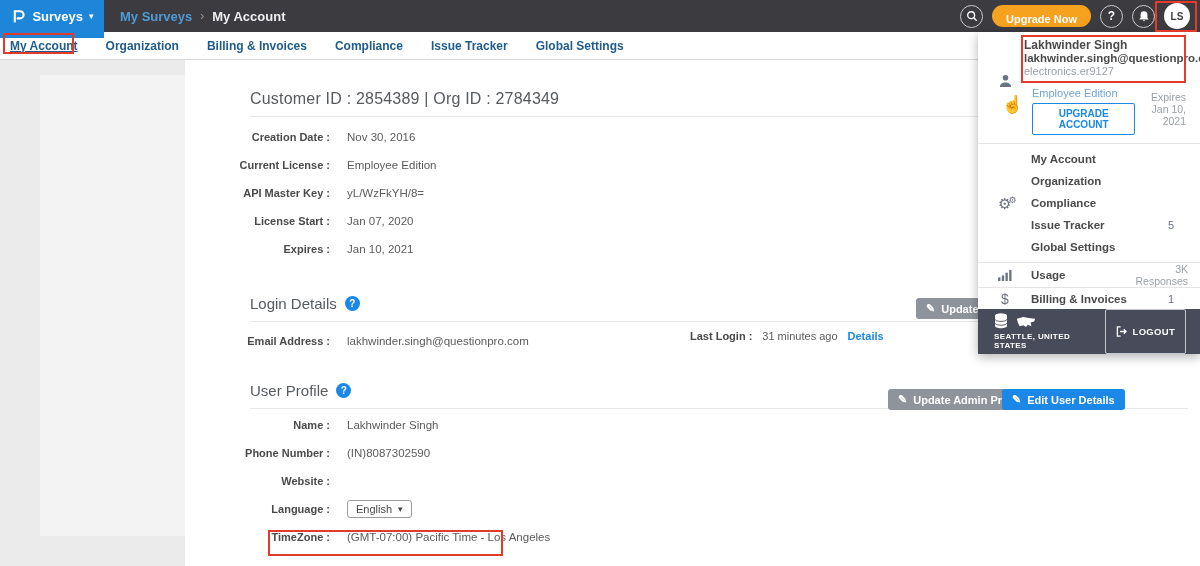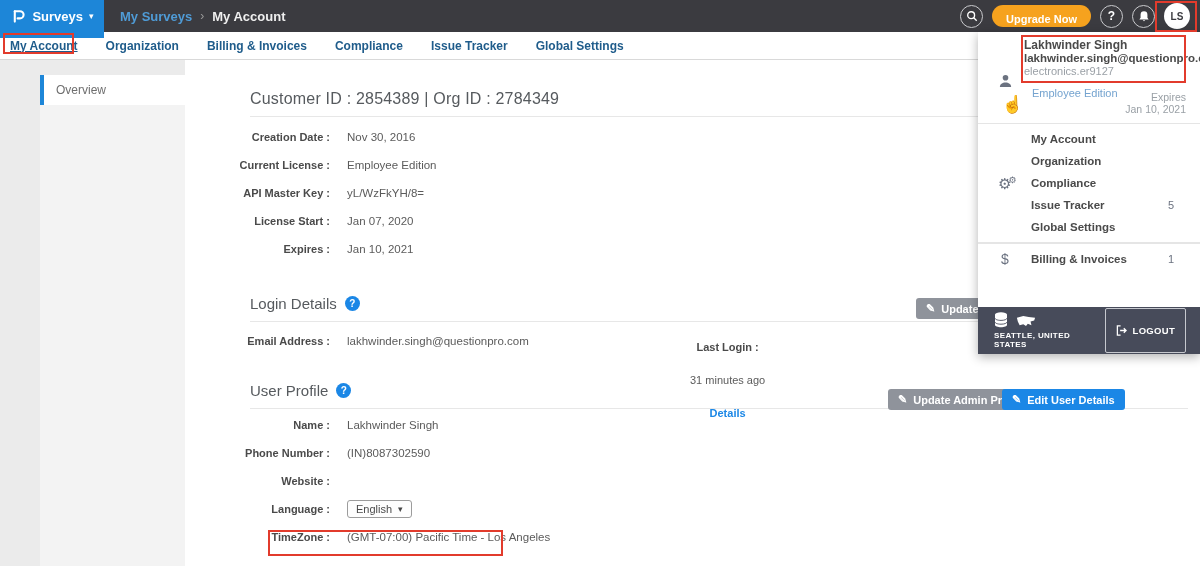--- a/index.html
+++ b/index.html
@@ -37,21 +37,21 @@
   .rule { height:1px; background:#e7e7e7; margin-top:8px; margin-right:12px; }
   .fields { margin-top:6px; }
   .frow { height:28px; display:flex; align-items:center; }
   .flabel { width:100px; margin-left:-20px; text-align:right; font-size:11px; font-weight:700; color:#4a4a4a; flex:none; }
   .fvalue { margin-left:17px; font-size:11.5px; color:#5b5b5b; }
   .section-head { margin-top:32px; display:flex; align-items:center; gap:8px; font-size:15px; color:#565a5e; }
   .section-head.tight { margin-top:28px; }
   .qmark { width:15px; height:15px; border-radius:50%; background:#1b87e6; color:#fff; font-size:10px; font-weight:700; display:flex; align-items:center; justify-content:center; cursor:pointer; }
   .rule2 { height:1px; background:#e7e7e7; margin-top:9px; margin-right:12px; }
   .email-row { margin-top:6px; height:26px; display:flex; align-items:center; position:relative; }
-  .lastlogin { position:absolute; left:440px; top:13px; display:flex; align-items:center; gap:21px; font-size:11px;flex-direction:column; }
+  .lastlogin { position:absolute; left:440px; top:2px; display:flex; align-items:center; gap:10px; font-size:11px; }
   .ll-label { font-weight:700; color:#4a4a4a; }
   .ll-value { color:#5b5b5b; }
   .ll-link { color:#1b87e6; font-weight:700; cursor:pointer; }
   .btn { display:inline-flex; align-items:center; gap:6px; border:none; border-radius:3px; color:#fff; font-size:11px; font-weight:700; padding:0 10px; height:21px; cursor:pointer; font-family:inherit; white-space:nowrap; }
   .btn .edit-glyph { font-size:11px; }
   .btn-gray { background:#8f939b; }
   .btn-blue { background:#1b87e6; }
   .abs-btn { position:absolute; }
   .update-email-btn { left:731px; top:238px; z-index:2; }
   .update-admin-btn { left:703px; top:329px; }
@@ -162,23 +162,20 @@
     </div>
   <div class="tab">
       <span>Issue Tracker</span>
     </div>
   <div class="tab">
       <span>Global Settings</span>
     </div>
 </div>
 
 <div class="sidebar">
-  <div class="side-item">
-    <span>Overview</span>
-  </div>
   <div class="side-body"></div>
 </div>
 
 <div class="main" style="position:absolute;">
   <div class="page-heading">Customer ID : 2854389 | Org ID : 2784349</div>
   <div class="rule"></div>
 
   <div class="fields">
     <div class="frow">
       <span class="flabel">Creation Date :</span>
@@ -273,20 +270,21 @@
           <circle cx="8" cy="4.5" r="3" fill="#6b7280"></circle>
           <path d="M2 14.5c0-3.4 2.7-5 6-5s6 1.6 6 5z" fill="#6b7280"></path>
         </svg>
     </span>
     <span class="cursor-hand">☝</span>
     <div class="dd-name">Lakhwinder Singh</div>
     <div class="dd-email">lakhwinder.singh@questionpro.com</div>
     <div class="dd-username">electronics.er9127</div>
     <div class="dd-edition">Employee Edition</div>
     <div class="dd-upgrade-row">
+      <button class="dd-upgrade">UPGRADE ACCOUNT</button>
       <div class="dd-expires">
         <div>Expires</div>
         <div>Jan 10, 2021</div>
       </div>
     </div>
   </div>
   <div class="dd-divider"></div>
 
   <div class="dd-menu">
     <span class="cogs-icon"><span>⚙</span><span class="small-gear">⚙</span></span>
@@ -306,20 +304,35 @@
       <span class="dd-item-label">Issue Tracker</span>
       <span class="dd-item-badge">5</span>
     </div>
     <div class="dd-item">
       <span class="dd-item-label">Global Settings</span>
       <span class="dd-item-badge"></span>
     </div>
   </div>
   <div class="dd-divider"></div>
 
+  <div class="dd-row dd-usage">
+    <span class="row-icon">
+      <svg width="15" height="12" viewBox="0 0 16 13">
+          <rect x="0" y="9" width="2.5" height="4" fill="#6b7280"></rect>
+          <rect x="4" y="7" width="2.5" height="6" fill="#6b7280"></rect>
+          <rect x="8" y="4" width="2.5" height="9" fill="#6b7280"></rect>
+          <rect x="12" y="1" width="2.5" height="12" fill="#6b7280"></rect>
+        </svg>
+    </span>
+    <span class="dd-row-label">Usage</span>
+    <span class="dd-row-right">
+      <span style="display:block;">3K</span>
+      <span style="display:block;">Responses</span>
+    </span>
+  </div>
   <div class="dd-divider"></div>
 
   <div class="dd-row dd-billing">
     <span class="row-icon dollar-icon">$</span>
     <span class="dd-row-label">Billing &amp; Invoices</span>
     <span class="dd-row-badge">1</span>
   </div>
 
   <div class="dd-footer">
     <div class="foot-left">

